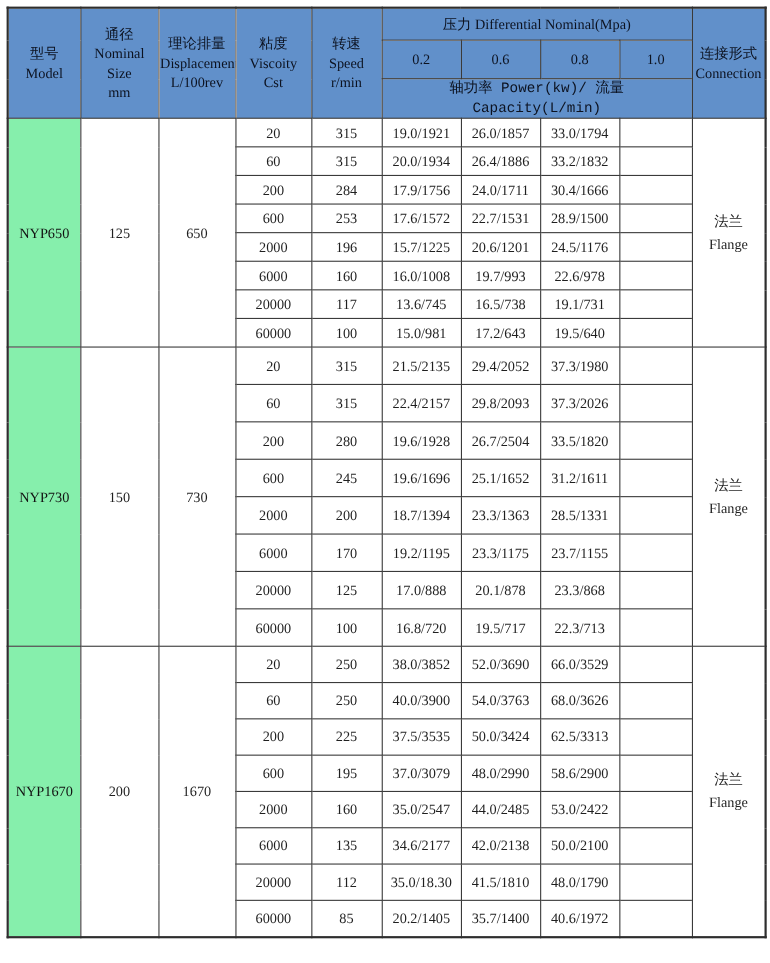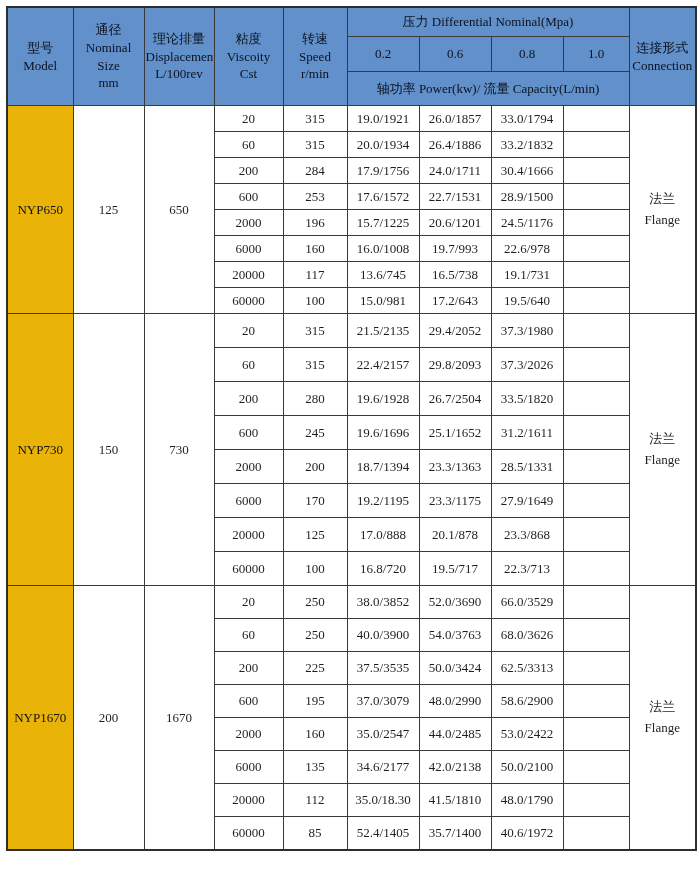--- a/index.html
+++ b/index.html
@@ -24,24 +24,24 @@
     font-weight:normal;
     overflow:hidden;
   }
   thead th{
     background:#6190ca;
     color:#0c1220;
     line-height:1.35;
   }
   tr.hdr-top th{height:28px;}
   tr.hdr-mid th{height:34px;}
-  tr.hdr-bot th{height:33px;}
+  tr.hdr-bot th{height:33px;font-family:Liberation Mono, monospace;}
   td{background:#ffffff;color:#1f1f1f;}
   td.model{
-    background:#eab308;
+    background:#86efac;
     color:#111111;
   }
   tr.group-0 td{height:25px;}
   tr.group-1 td{height:33px;}
   tr.group-2 td{height:32px;}
   .conn div{line-height:1.6;}
 </style>
 </head>
 <body>
 
@@ -218,21 +218,21 @@
           <td>18.7/1394</td>
           <td>23.3/1363</td>
           <td>28.5/1331</td>
           <td></td>
         </tr>
         <tr class="group-1">
           <td>6000</td>
           <td>170</td>
           <td>19.2/1195</td>
           <td>23.3/1175</td>
-          <td>27.9/1649</td>
+          <td>23.7/1155</td>
           <td></td>
         </tr>
         <tr class="group-1">
           <td>20000</td>
           <td>125</td>
           <td>17.0/888</td>
           <td>20.1/878</td>
           <td>23.3/868</td>
           <td></td>
         </tr>
@@ -303,20 +303,20 @@
           <td>20000</td>
           <td>112</td>
           <td>35.0/18.30</td>
           <td>41.5/1810</td>
           <td>48.0/1790</td>
           <td></td>
         </tr>
         <tr class="group-2">
           <td>60000</td>
           <td>85</td>
-          <td>52.4/1405</td>
+          <td>20.2/1405</td>
           <td>35.7/1400</td>
           <td>40.6/1972</td>
           <td></td>
         </tr>
       </tbody>
   </table>
 </div>
 
 </body></html>

